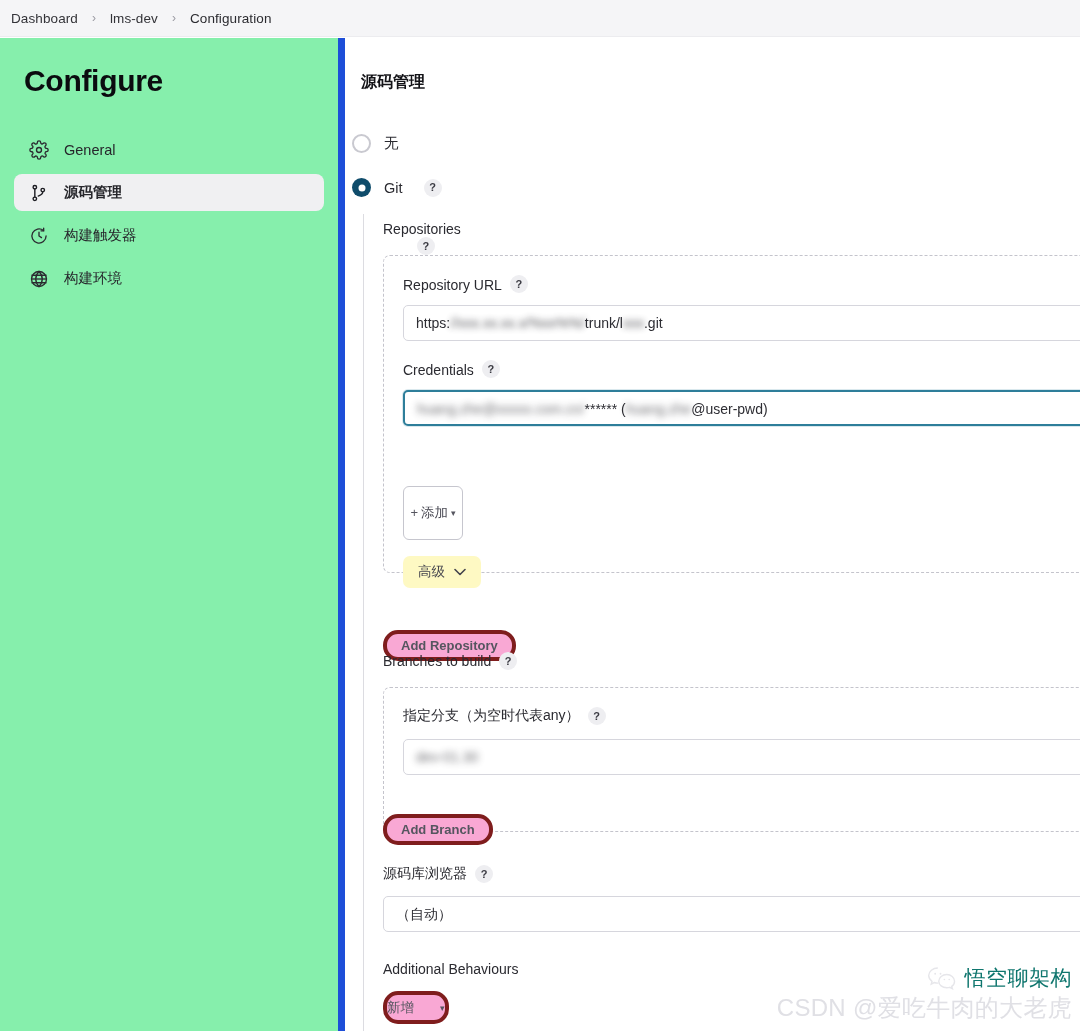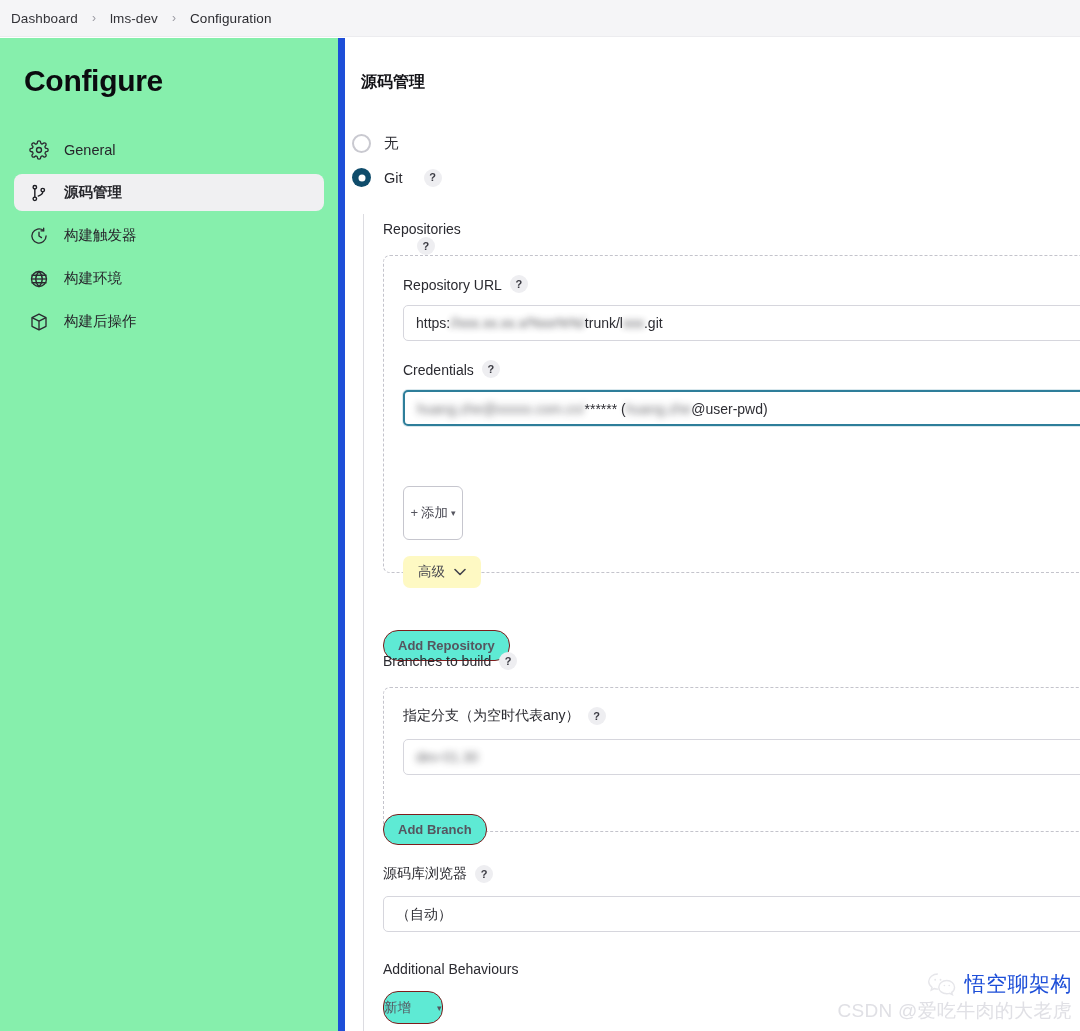--- a/index.html
+++ b/index.html
@@ -74,21 +74,21 @@
     border: none; background: #0f4c6b;
   }
   .radio.checked::after {
     content: ""; position: absolute; left: 50%; top: 50%;
     width: 7px; height: 7px; border-radius: 50%; background: #fff;
     transform: translate(-50%, -50%);
   }
   .radio-label { font-size: 14.5px; color: #2a2a30; }
 
   #radio-none { position: absolute; left: 6px; top: 96px; }
-  #radio-git  { position: absolute; left: 6px; top: 130px; }
+  #radio-git  { position: absolute; left: 6px; top: 140px; }
 
   .help {
     display: inline-flex; align-items: center; justify-content: center;
     width: 18px; height: 18px; border-radius: 50%;
     background: #eeeef1; color: #3b3b43;
     font-size: 11px; font-weight: bold; line-height: 1;
     cursor: pointer; vertical-align: middle; margin-left: 8px;
     flex: 0 0 18px;
   }
 
@@ -132,21 +132,21 @@
   .blur {
     display: inline-block; color: #2d2d33;
     filter: blur(3.4px); opacity: .78; vertical-align: baseline;
     user-select: none;
   }
   .blur-strong { filter: blur(3.8px); opacity: .7; }
 
   
   .btn {
     display: inline-flex; align-items: center; justify-content: center;
-    border: 1px solid #7f1d1d; border-radius: 15px; background: #5eead4;
+    border: 4px solid #7f1d1d; border-radius: 15px; background: #f9a8d4;
     color: #55555f; font-family: inherit; font-size: 13px; font-weight: bold;
     cursor: pointer; padding: 0 14px; height: 31px;
   }
   .btn-soft {
     display: inline-flex; align-items: center; justify-content: center; gap: 9px;
     border: none; border-radius: 7px; background: #fef9c3;
     color: #44444d; font-family: inherit; font-size: 13.5px;
     cursor: pointer; padding: 0 15px; height: 32px;
   }
   .btn-add-credential {
@@ -172,23 +172,23 @@
   #additional-add-btn { position: absolute; left: 37px; top: 953px; }
 
   
   .watermark {
     position: absolute; right: 8px; bottom: 8px;
     text-align: right; user-select: none; pointer-events: none;
     line-height: 1.25;
   }
   .wm-line1 {
     display: flex; align-items: center; justify-content: flex-end; gap: 8px;
-    color: #1d4ed8; font-size: 21px; letter-spacing: .5px;
-  }
-  .wm-line2 { color: #e0e0e5; font-size: 19px; margin-top: 2px; letter-spacing: .3px; }
+    color: #0f766e; font-size: 21px; letter-spacing: .5px;
+  }
+  .wm-line2 { color: #e0e0e5; font-size: 24px; margin-top: 2px; letter-spacing: .3px; }
   .wechat-ico { width: 30px; height: 24px; }
 </style>
 </head>
 <body>
 
 <div id="page">
 
   <div class="breadcrumb-bar">
     <span class="crumb">Dashboard</span>
     <span class="crumb-sep">›</span>
@@ -242,30 +242,20 @@
             <circle cx="12" cy="12" r="9"></circle>
             <path d="M3 12h18"></path>
             <path d="M3 7.5h18M3 16.5h18"></path>
             <path d="M12 3c2.6 2.6 3.9 6 3.9 9s-1.3 6.4-3.9 9c-2.6-2.6-3.9-6-3.9-9S9.4 5.6 12 3z"></path>
           </svg>
         </span>
         <span>构建环境</span>
       </div>
 
 
-      <div class="nav-item">
-        <span class="ico">
-          <svg width="20" height="20" viewBox="0 0 24 24" fill="none" stroke="#2a2a30" stroke-width="1.6" stroke-linejoin="round">
-            <path d="M12 2.6l8.4 4.2v10.4L12 21.4 3.6 17.2V6.8z"></path>
-            <path d="M3.6 6.8L12 11l8.4-4.2"></path>
-            <path d="M12 11v10.4"></path>
-          </svg>
-        </span>
-        <span>构建后操作</span>
-      </div>
 
     </div>
   </div>
 
   <div class="main">
 
     <div class="section-title">源码管理</div>
 
     <div class="radio-row" id="radio-none">
       <span class="radio"></span>

